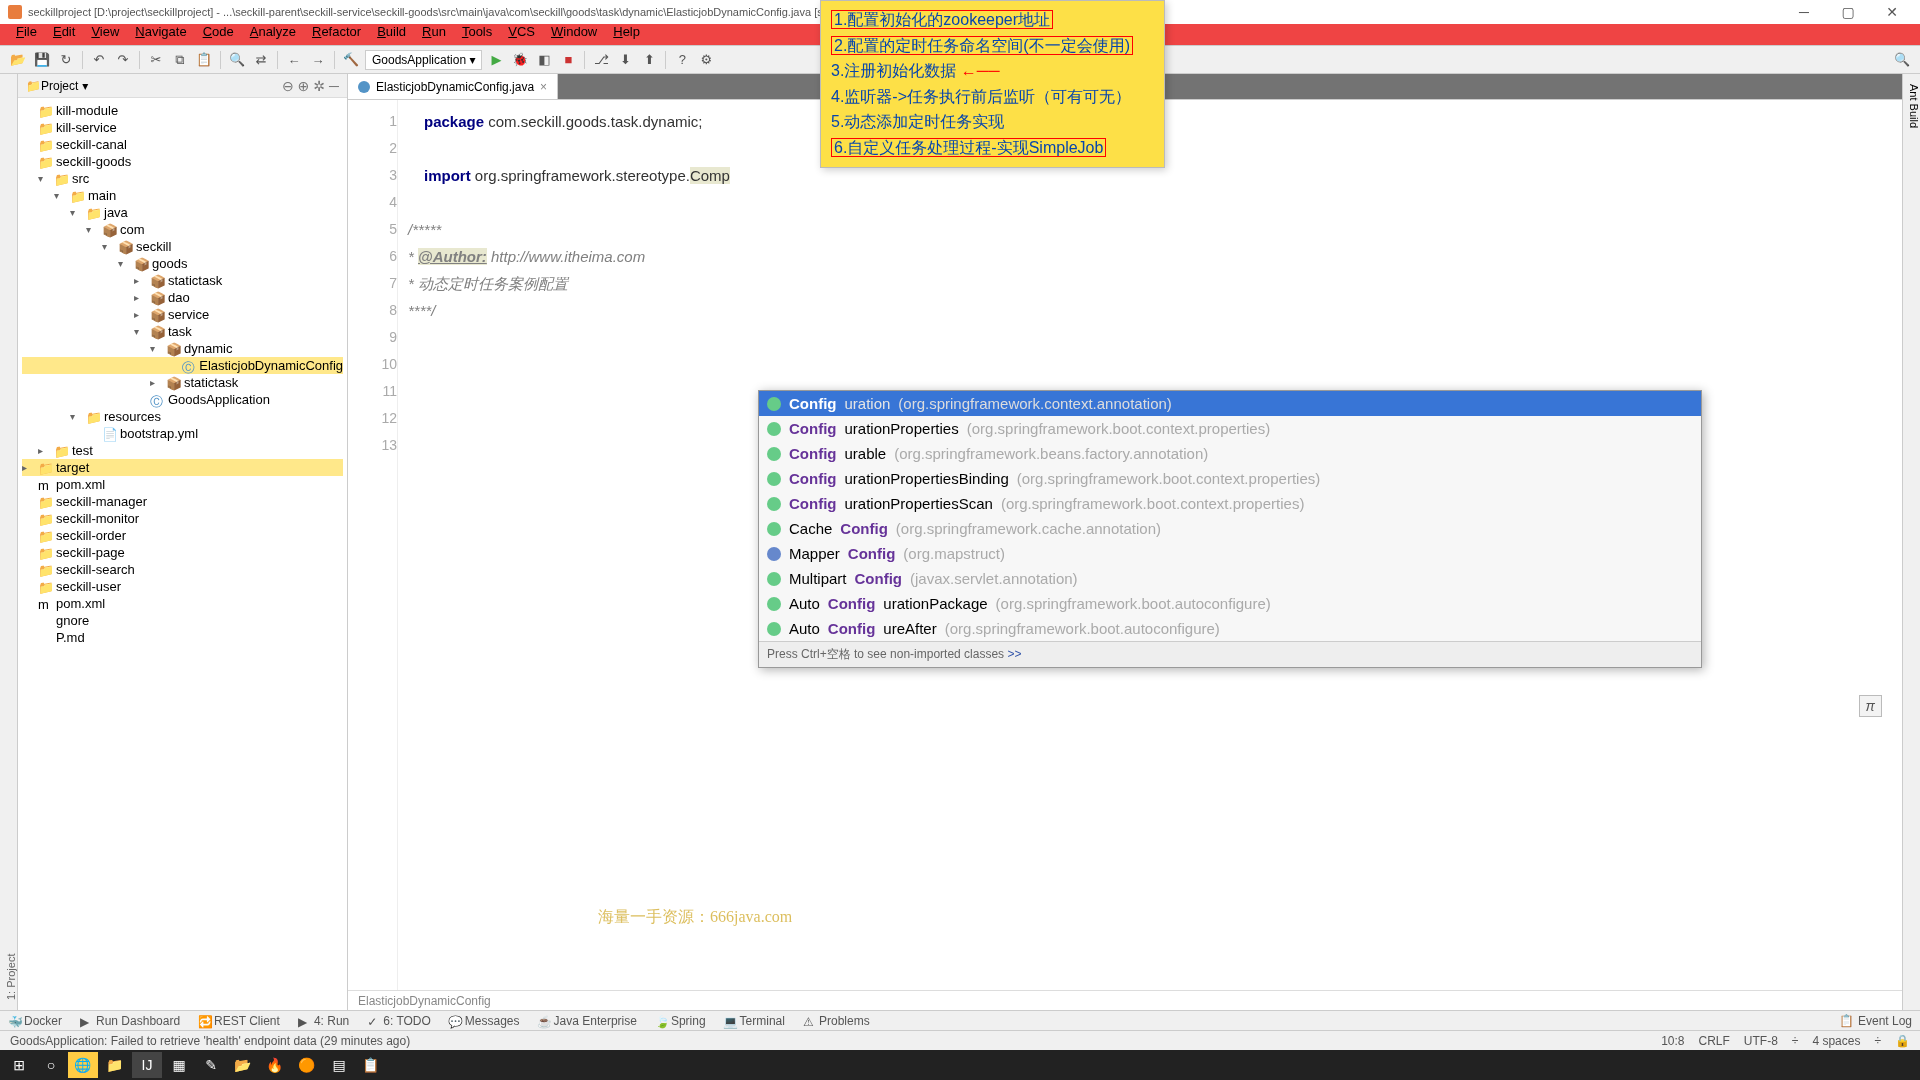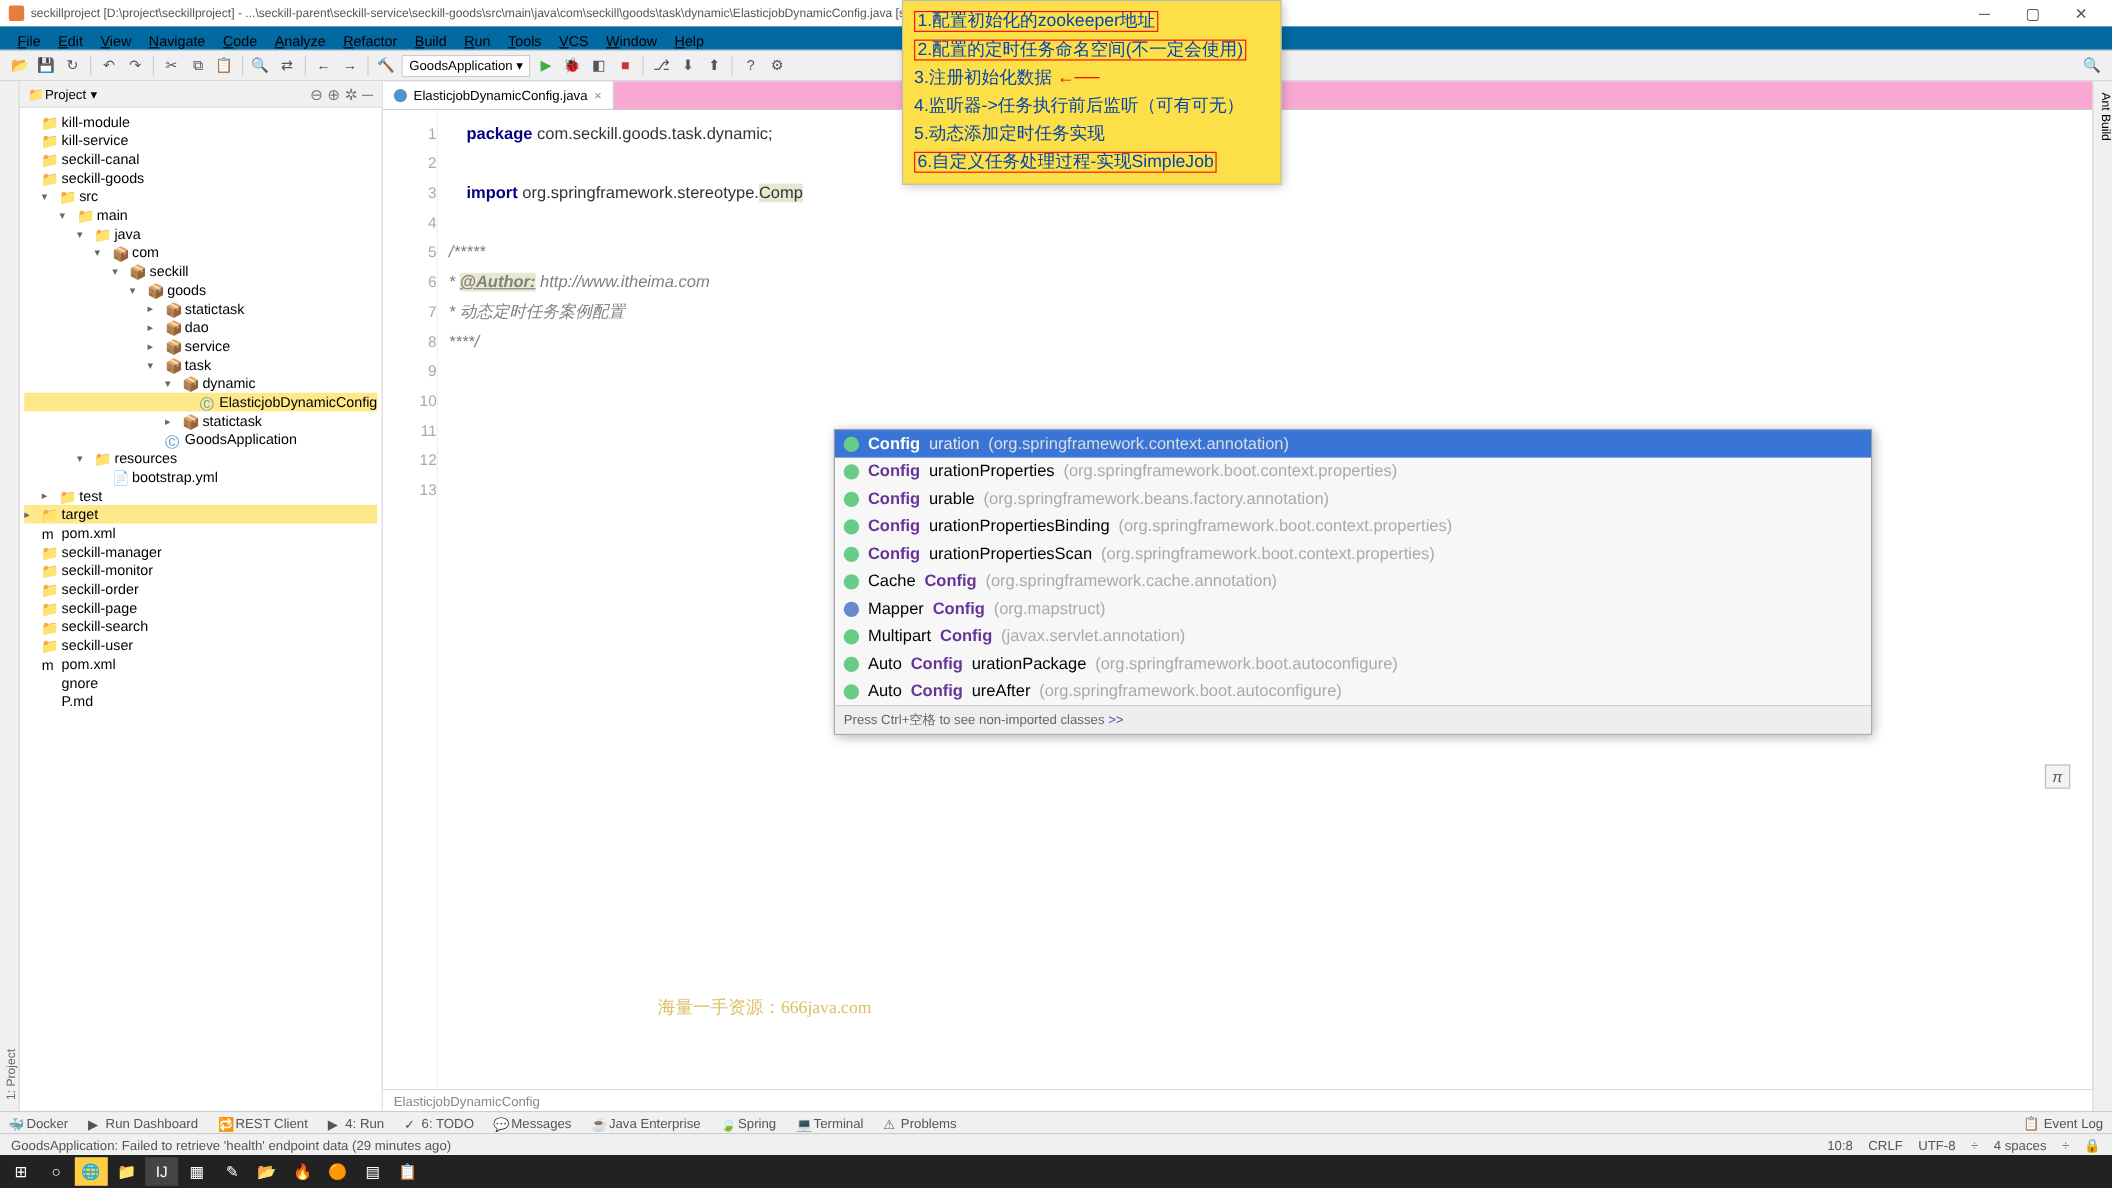--- a/index.html
+++ b/index.html
@@ -1,42 +1,42 @@
 <!DOCTYPE html>
 <html><head>
 <meta charset="utf-8">
 <style>
 * { margin: 0; padding: 0; box-sizing: border-box; font-family: 'Segoe UI', Tahoma, sans-serif; }
 body { width: 1920px; height: 1080px; overflow: hidden; background: #f0f0f0; font-size: 13px; }
 .titlebar { height: 24px; background: #fff; display: flex; align-items: center; padding: 0 8px; color: #555; font-size: 11px; }
 .titlebar-icon { width: 14px; height: 14px; background: #e87d3e; margin-right: 6px; border-radius: 2px; }
 .titlebar-buttons { margin-left: auto; display: flex; gap: 4px; }
 .titlebar-btn { width: 40px; height: 20px; display: flex; align-items: center; justify-content: center; font-size: 14px; }
-.menubar { height: 22px; background: #0369a1; display: flex; align-items: flex-end; padding: 0 8px; border-bottom: 1px solid #ccc; }
+.menubar { height: 22px; background: #ef4444; display: flex; align-items: flex-start; padding: 0 8px; border-bottom: 1px solid #ccc; }
 .menu-item { padding: 0 8px; font-size: 13px; cursor: pointer; }
 .menu-item u { text-decoration: underline; }
 .toolbar { height: 28px; background: #f0f0f0; display: flex; align-items: center; padding: 0 8px; gap: 4px; border-bottom: 1px solid #ccc; }
 .tb-icon { width: 20px; height: 20px; display: flex; align-items: center; justify-content: center; font-size: 13px; color: #555; }
 .tb-sep { width: 1px; height: 18px; background: #ccc; margin: 0 2px; }
 .tb-combo { border: 1px solid #ccc; padding: 2px 6px; font-size: 12px; background: #fff; display: flex; align-items: center; }
 .main-area { display: flex; height: calc(100% - 24px - 22px - 28px - 20px - 20px - 30px); }
 .left-rail { width: 18px; background: #f0f0f0; border-right: 1px solid #ccc; writing-mode: vertical-rl; text-orientation: mixed; font-size: 11px; padding: 10px 0; display: flex; flex-direction: column; gap: 20px; }
 .left-rail span { transform: rotate(180deg); color: #666; }
 .project-pane { width: 330px; background: #fff; border-right: 1px solid #ccc; display: flex; flex-direction: column; }
 .project-header { height: 24px; background: #f0f0f0; display: flex; align-items: center; padding: 0 8px; font-size: 12px; border-bottom: 1px solid #ddd; }
 .proj-head-icons { margin-left: auto; display: flex; gap: 4px; font-size: 14px; color: #777; }
 .tree { flex: 1; overflow: auto; padding: 4px; font-size: 13px; }
 .tree-node { padding: 1px 0; display: flex; align-items: center; gap: 4px; cursor: pointer; white-space: nowrap; }
 .tree-node.sel { background: #ffe88a; }
 .tree-arrow { width: 12px; font-size: 10px; color: #666; }
 .tree-icon { width: 14px; height: 14px; display: inline-block; }
 .package { color: #888; }
 .jclass { color: #5394c7; }
 .editor-area { flex: 1; display: flex; flex-direction: column; background: #fff; position: relative; }
-.tab-row { height: 26px; background: #f9a8d4; display: flex; border-bottom: 1px solid #ccc; }
+.tab-row { height: 26px; background: #737373; display: flex; border-bottom: 1px solid #ccc; }
 .tab { padding: 4px 10px; background: #fff; border-right: 1px solid #ccc; display: flex; align-items: center; gap: 6px; font-size: 12px; }
 .tab-ic { width: 12px; height: 12px; background: #5394c7; border-radius: 50%; }
 .close-x { color: #888; font-size: 12px; }
 .editor { flex: 1; display: flex; overflow: hidden; position: relative; }
 .gutter { width: 50px; background: #fff; text-align: right; color: #aaa; font-family: 'Consolas', monospace; font-size: 14px; padding-top: 8px; line-height: 27px; border-right: 1px solid #eee; }
 .code { flex: 1; font-family: 'Consolas', monospace; font-size: 15px; padding: 8px 10px; line-height: 27px; color: #333; position: relative; }
 .kw { color: #000080; font-weight: bold; margin-left: 16px; }
 .comment { color: #808080; font-style: italic; }
 .tag { color: #808080; font-weight: bold; background: #e8e8d0; text-decoration: underline; font-style: italic; }
 .current-line { background: #fcfae3; display: inline-block; width: 100%; }

